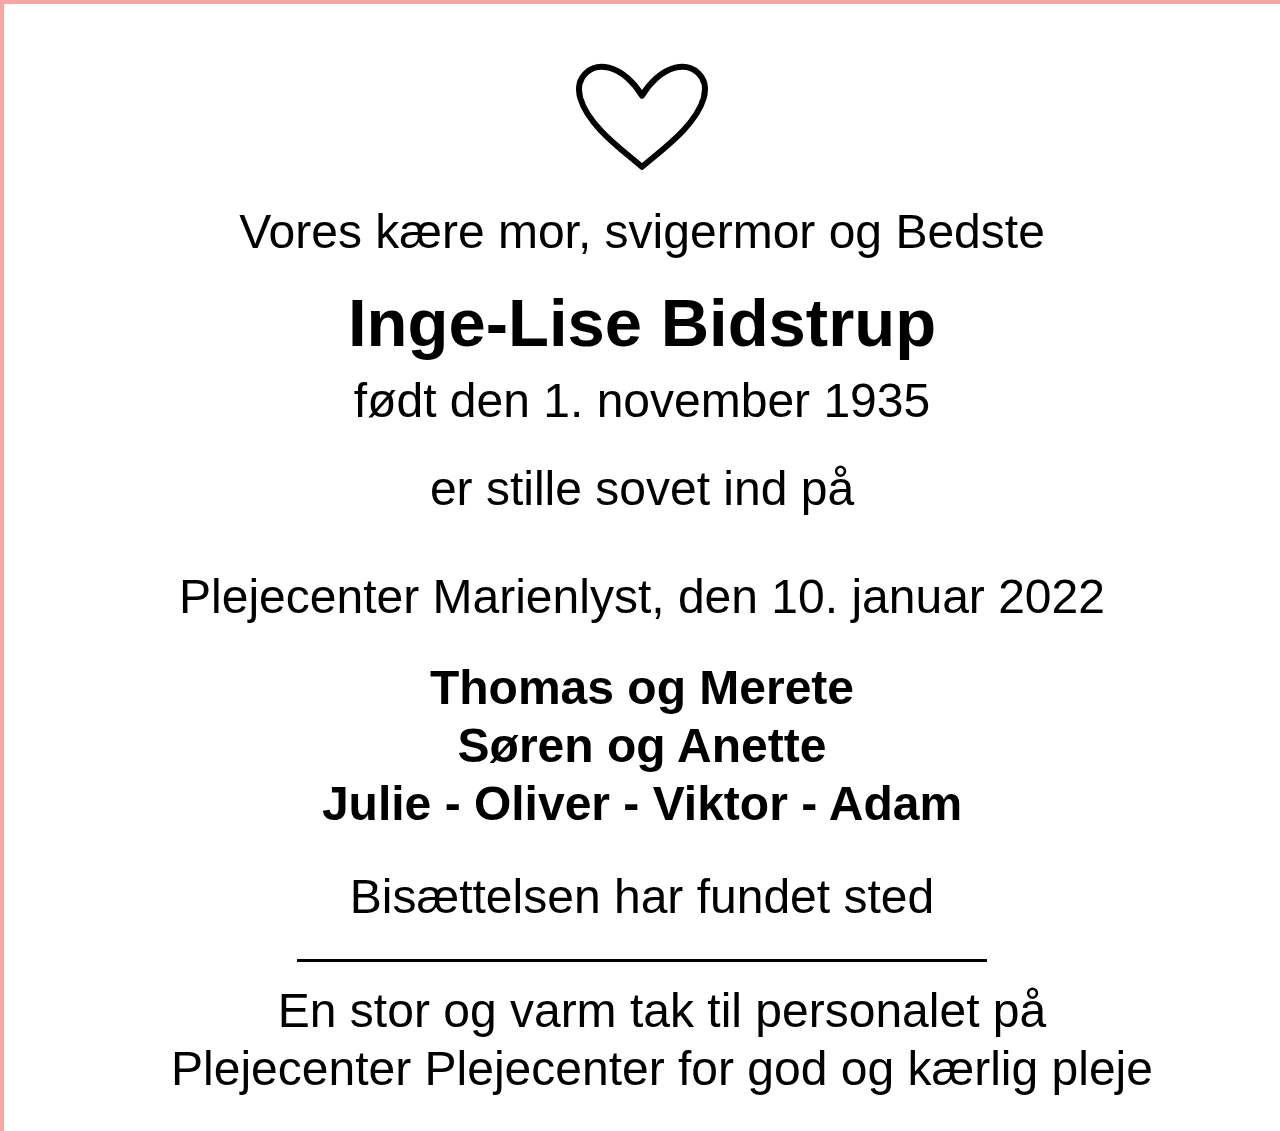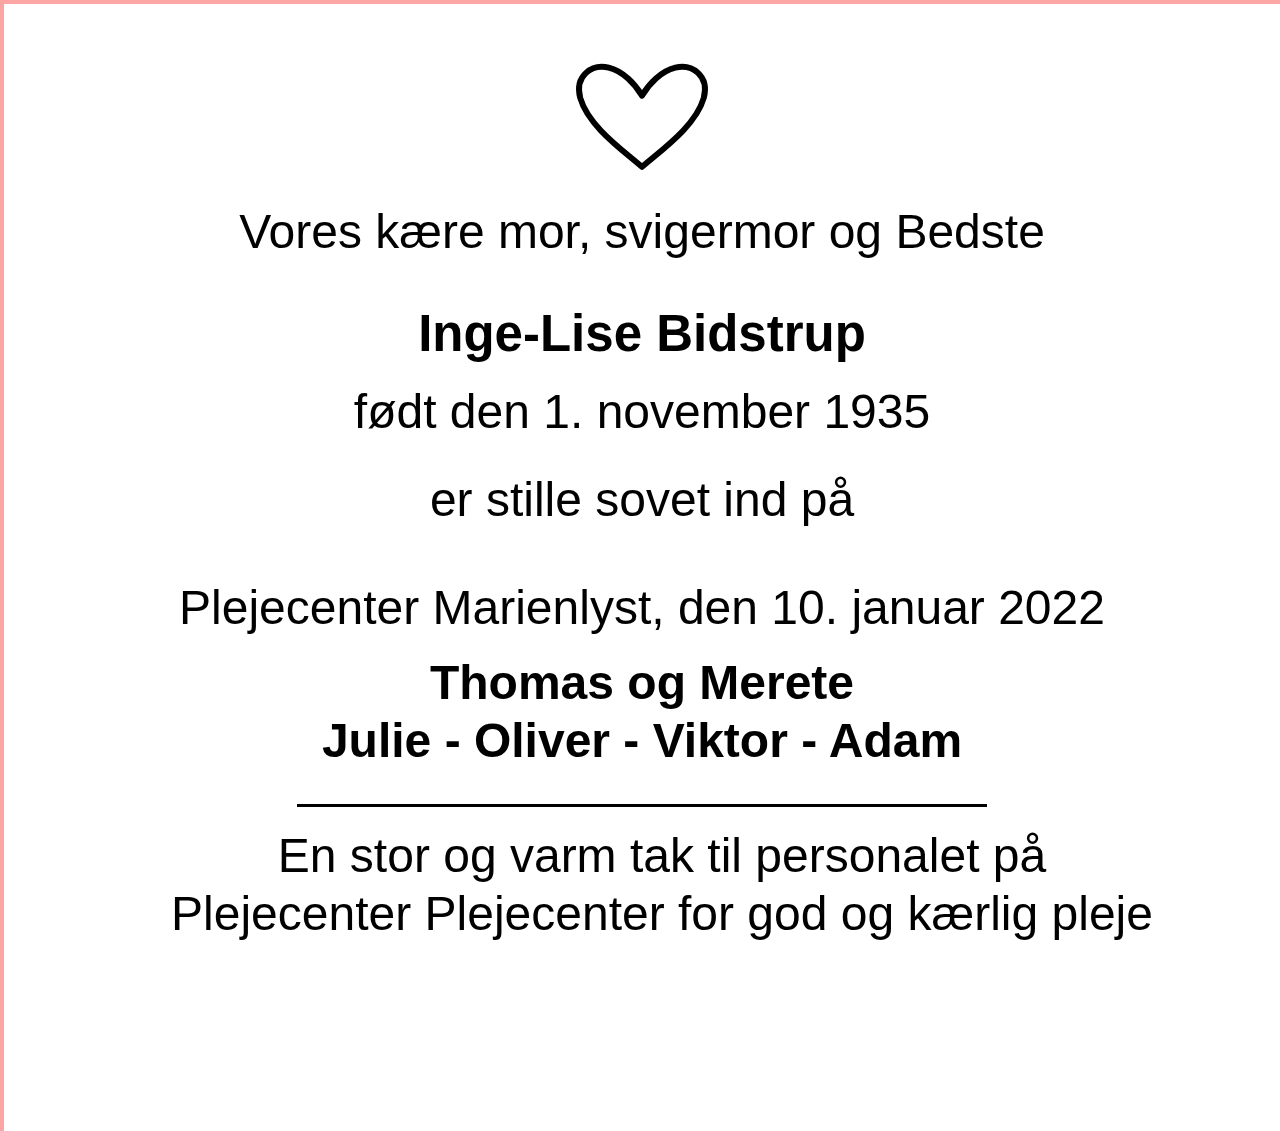--- a/index.html
+++ b/index.html
@@ -29,25 +29,25 @@
     width: 148px;
     height: 114px;
     display: block;
   }
   .line {
     font-size: 48px;
     line-height: 56px;
     white-space: nowrap;
   }
   .intro-line      { margin-top: 30px; }
-  .deceased-name   { margin-top: 35px; font-size: 51px; line-height: 78px; font-weight: bold; }
+  .deceased-name   { margin-top: 24px; font-size: 67px; line-height: 78px; font-weight: bold; }
   .born-line       { margin-top: 11px; }
   .sleep-line      { margin-top: 32px; }
   .place-line      { margin-top: 52px; }
-  .family-block    { margin-top: 18px; font-weight: bold; }
+  .family-block    { margin-top: 34px; font-weight: bold; }
   .family-block .line { line-height: 58px; font-size: 48px; }
   .funeral-line    { margin-top: 36px; }
   .divider-rule    {
     width: 690px;
     height: 0;
     border: none;
     border-top: 3px solid #000000;
     margin: 34px auto 0 auto;
   }
   .thanks-block    { margin-top: 20px; }
@@ -75,23 +75,25 @@
   <div class="line deceased-name">Inge-Lise Bidstrup</div>
 
   <div class="line born-line">født den 1. november 1935</div>
 
   <div class="line sleep-line">er stille sovet ind på</div>
 
   <div class="line place-line">Plejecenter Marienlyst, den 10. januar 2022</div>
 
   <div class="family-block">
     <div class="line">Thomas og Merete</div>
+    <div class="line">Søren og Anette</div>
     <div class="line">Julie - Oliver - Viktor - Adam</div>
   </div>
 
+  <div class="line funeral-line">Bisættelsen har fundet sted</div>
 
   <hr class="divider-rule">
 
   <div class="thanks-block">
     <div class="line">En stor og varm tak til personalet på</div>
     <div class="line">Plejecenter Plejecenter for god og kærlig pleje</div>
   </div>
 
 </div>
 

